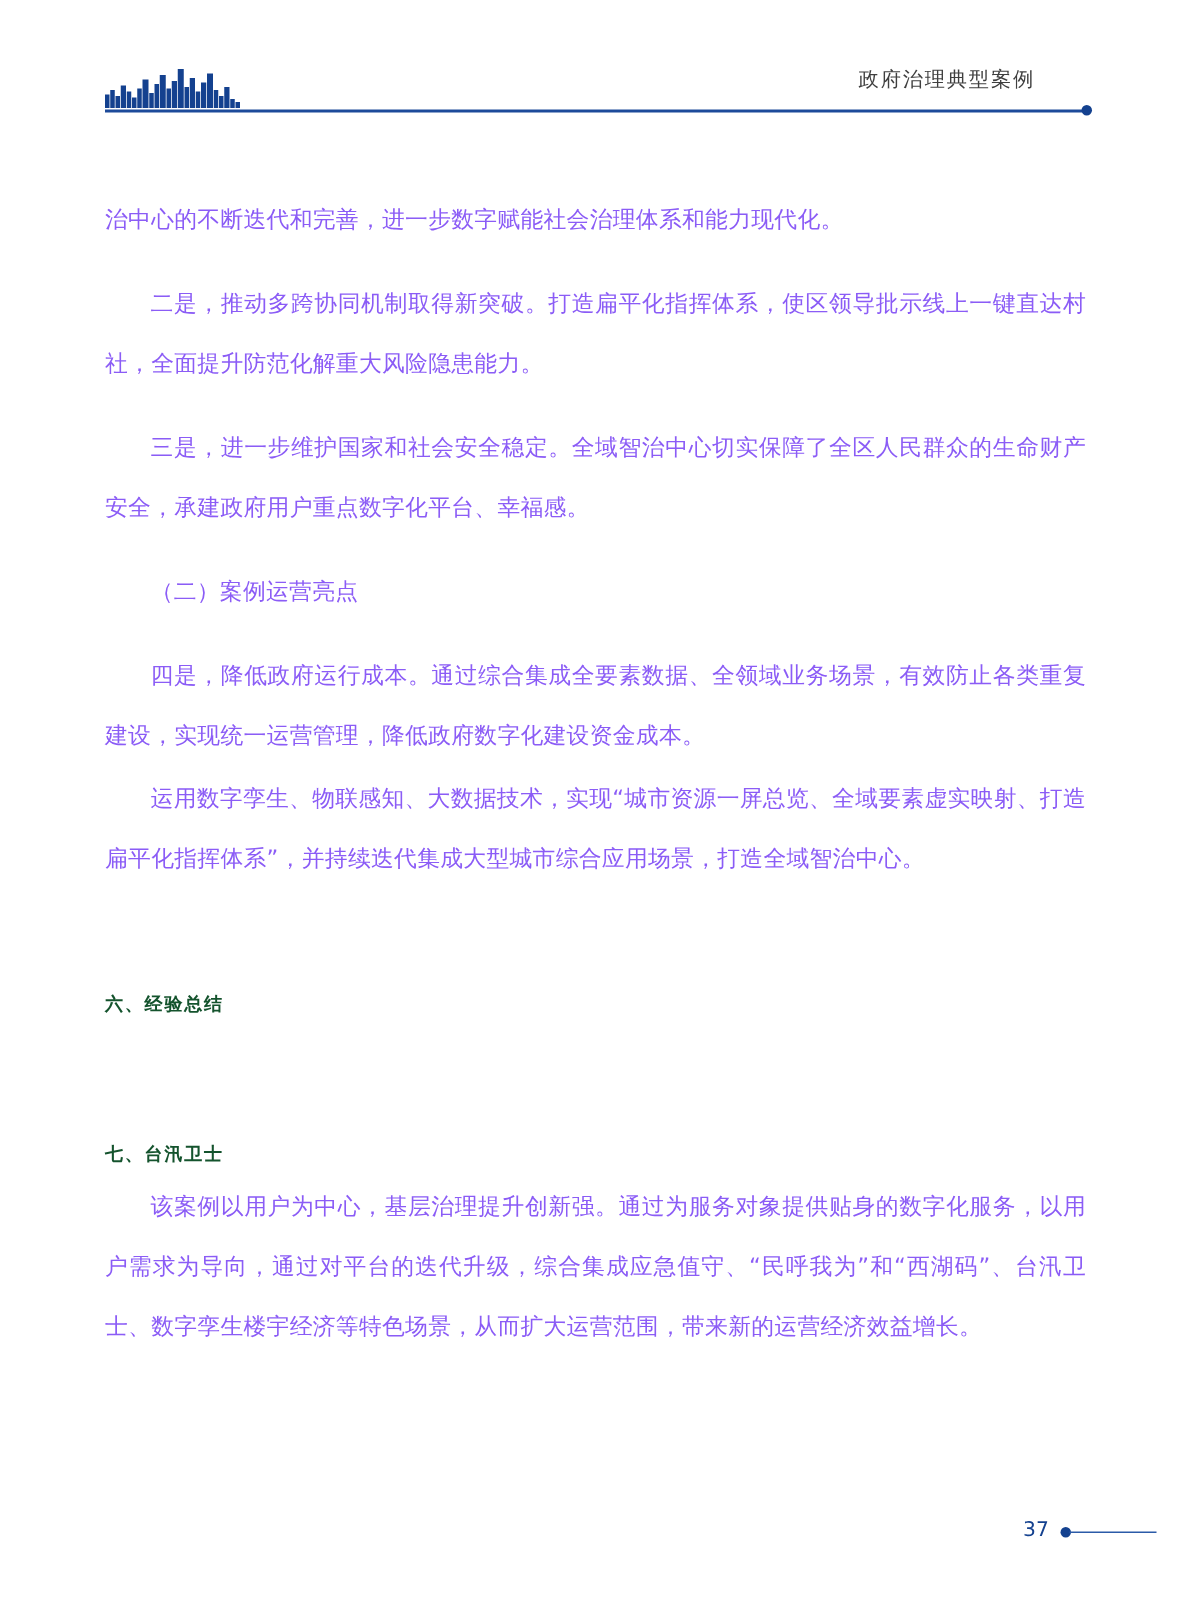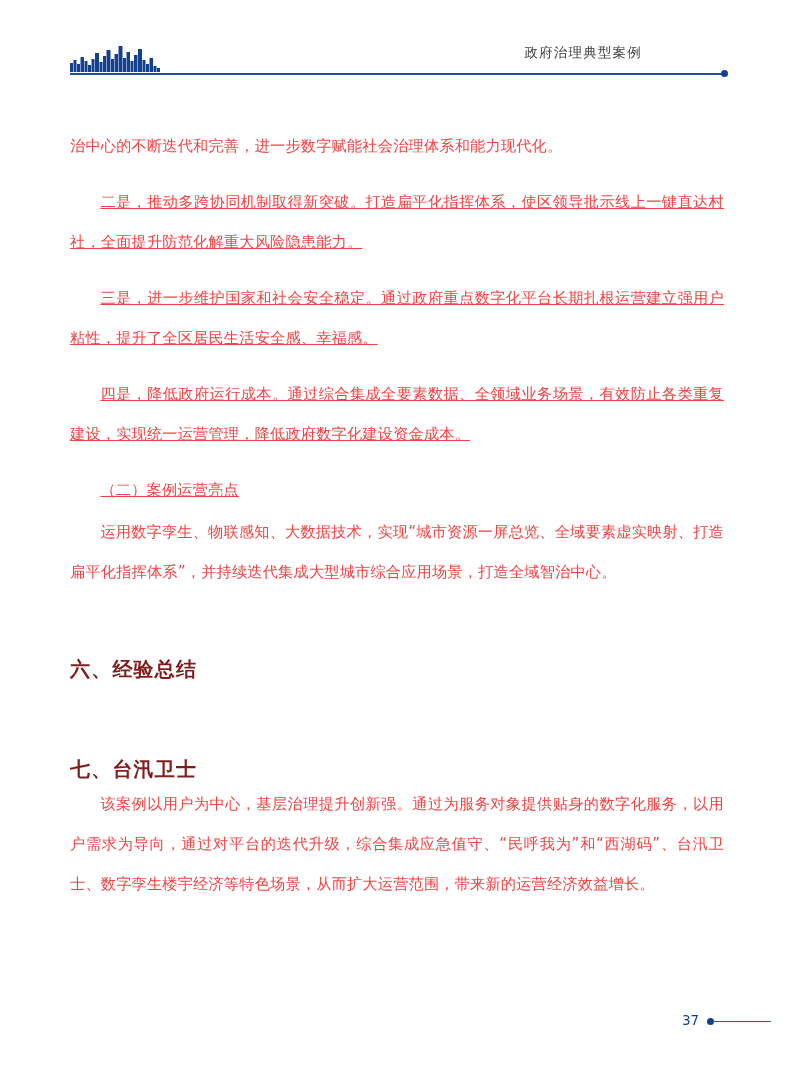--- a/index.html
+++ b/index.html
@@ -22,20 +22,21 @@
     box-sizing: border-box;
   }
 
   
   .page-header {
     position: absolute;
     left: 0;
     top: 40px;
     width: 710px;
     height: 45px;
+    padding-left: 48px;
   }
   .skyline-logo {
     position: absolute;
     left: 70px;
     top: 2px;
     width: 90px;
     height: 30px;
   }
   .header-title {
     position: absolute;
@@ -69,39 +70,38 @@
   .content {
     position: absolute;
     left: 70px;
     top: 126px;
     width: 654px;
   }
   p.body-text {
     margin: 0 0 2px 0;
     font-size: 15.2px;
     line-height: 40px;
-    color: #ef4444;
+    color: #8b5cf6;
     text-align: justify;
     text-justify: inter-ideograph;
     letter-spacing: 0.2px;
     font-family: "DejaVu Sans", "Liberation Sans", sans-serif;
   }
   p.indent {
     text-indent: 2em;
   }
   p.gap-before {
     margin-top: 16px;
-    text-decoration: underline;
   }
 
   h2.section-heading {
     margin: 0;
-    font-size: 20px;
+    font-size: 12px;
     font-weight: bold;
-    color: #7f1d1d;
+    color: #14532d;
     letter-spacing: 1.2px;
     line-height: 30px;
     font-family: "DejaVu Sans", "Liberation Sans", sans-serif;
   }
   .sec-six-wrap { margin-top: 62px; }
   .sec-six-body { margin-top: 20px; }
   .sec-seven-wrap { margin-top: 70px; }
   .sec-seven-body { margin-top: 20px; }
 
   
@@ -179,25 +179,25 @@
     <div class="header-rule"></div>
     <div class="header-dot"></div>
   </div>
 
   <div class="content">
 
     <p class="body-text">治中心的不断迭代和完善，进一步数字赋能社会治理体系和能力现代化。</p>
 
     <p class="body-text indent gap-before">二是，推动多跨协同机制取得新突破。打造扁平化指挥体系，使区领导批示线上一键直达村社，全面提升防范化解重大风险隐患能力。</p>
 
-    <p class="body-text indent gap-before">三是，进一步维护国家和社会安全稳定。通过政府重点数字化平台长期扎根运营建立强用户粘性，提升了全区居民生活安全感、幸福感。</p>
+    <p class="body-text indent gap-before">三是，进一步维护国家和社会安全稳定。全域智治中心切实保障了全区人民群众的生命财产安全，承建政府用户重点数字化平台、幸福感。</p>
+
+    <p class="body-text indent gap-before">（二）案例运营亮点</p>
 
     <p class="body-text indent gap-before">四是，降低政府运行成本。通过综合集成全要素数据、全领域业务场景，有效防止各类重复建设，实现统一运营管理，降低政府数字化建设资金成本。</p>
-
-    <p class="body-text indent gap-before">（二）案例运营亮点</p>
 
     <p class="body-text indent">运用数字孪生、物联感知、大数据技术，实现“城市资源一屏总览、全域要素虚实映射、打造扁平化指挥体系”，并持续迭代集成大型城市综合应用场景，打造全域智治中心。</p>
 
     <div class="sec-six-wrap">
       <h2 class="section-heading">六、经验总结</h2>
     </div>
 
     <div class="sec-seven-wrap">
       <h2 class="section-heading">七、台汛卫士</h2>
       <p class="body-text indent sec-seven-body">该案例以用户为中心，基层治理提升创新强。通过为服务对象提供贴身的数字化服务，以用户需求为导向，通过对平台的迭代升级，综合集成应急值守、“民呼我为”和“西湖码”、台汛卫士、数字孪生楼宇经济等特色场景，从而扩大运营范围，带来新的运营经济效益增长。</p>

